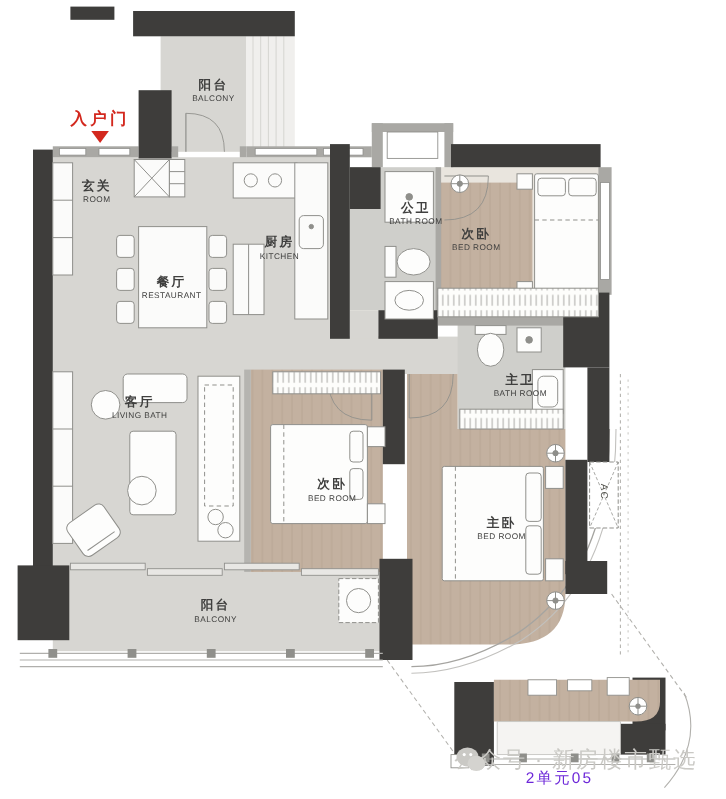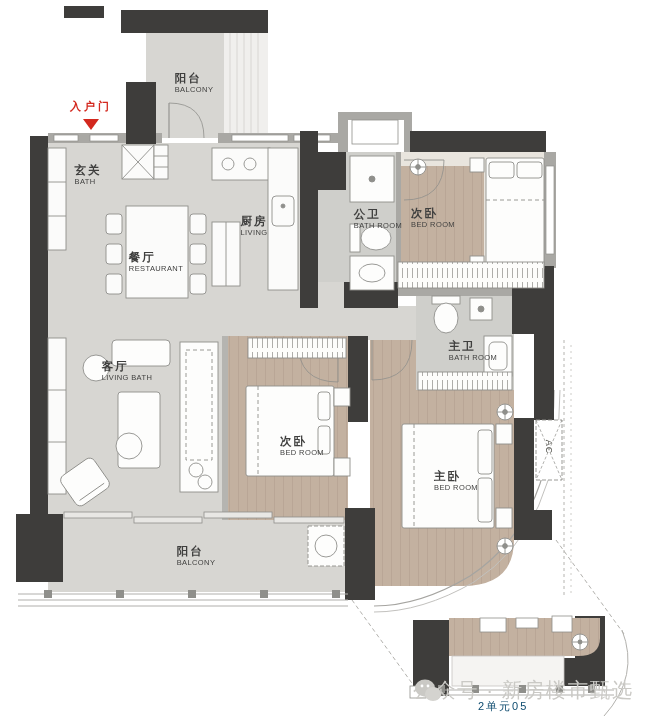--- a/index.html
+++ b/index.html
@@ -1,31 +1,31 @@
 <!DOCTYPE html>
 <html><head>
 <meta charset="utf-8">
 <style>
   html,body{margin:0;padding:0;background:#fff;}
   .canvas{position:relative;width:660px;height:726px;background:#ffffff;overflow:hidden;
           font-family:"Liberation Sans", sans-serif;}
   svg{position:absolute;left:0;top:0;}
-  .lbl{position:absolute;transform:translateX(-50%);color:#3f3f3e;white-space:nowrap;}
+  .lbl{position:absolute;transform:translateX(-50%);text-align:center;color:#3f3f3e;white-space:nowrap;}
   .lbl .zh{font-size:11.5px;letter-spacing:2px;font-weight:600;line-height:12px;}
   .lbl .en{font-size:7.5px;letter-spacing:.4px;font-weight:500;line-height:9px;margin-top:1px;}
   .entrance{position:absolute;left:91px;top:99px;transform:translateX(-50%);
-            color:#d3281e;font-size:11px;font-weight:700;letter-spacing:3px;white-space:nowrap;}
+            color:#d3281e;font-size:15px;font-weight:700;letter-spacing:3px;white-space:nowrap;}
   .entrance-arrow{position:absolute;left:91px;top:119px;transform:translateX(-50%);
             width:0;height:0;border-left:8px solid transparent;border-right:8px solid transparent;
             border-top:11px solid #d3281e;}
   .ac{position:absolute;left:540px;top:442px;width:18px;text-align:center;
       font-size:9px;color:#55554f;letter-spacing:1px;transform:rotate(90deg);}
   .watermark{position:absolute;left:413px;top:676px;display:flex;align-items:center;gap:6px;
              color:#cac9c5;font-size:20.5px;letter-spacing:1.5px;white-space:nowrap;}
-  .unit{position:absolute;left:478px;top:699px;color:#0c4a6e;font-size:11px;letter-spacing:2px;}
+  .unit{position:absolute;left:478px;top:699px;color:#6d28d9;font-size:14px;letter-spacing:2px;}
 </style>
 </head>
 <body>
 
 <div class="canvas">
 
 <svg width="660" height="726" viewBox="0 0 660 726">
   <defs>
     <pattern id="wood" width="9" height="9" patternUnits="userSpaceOnUse">
       <rect width="9" height="9" fill="#c3b1a0"></rect>
@@ -261,31 +261,31 @@
 
   <div class="entrance">入户门</div>
   <div class="entrance-arrow"></div>
 
   <div class="lbl" style="left:194px;top:72px">
     <div class="zh">阳台</div>
       <div class="en">BALCONY</div>
   </div>
   <div class="lbl" style="left:88px;top:164px">
     <div class="zh">玄关</div>
-      <div class="en">BATH</div>
+      <div class="en">ROOM</div>
   </div>
   <div class="lbl" style="left:156px;top:251px">
     <div class="zh">餐厅</div>
       <div class="en">RESTAURANT</div>
   </div>
   <div class="lbl" style="left:254px;top:215px">
     <div class="zh">厨房</div>
-      <div class="en">LIVING</div>
-  </div>
-  <div class="lbl" style="left:378px;top:208px">
+      <div class="en">KITCHEN</div>
+  </div>
+  <div class="lbl" style="left:378px;top:184px">
     <div class="zh">公卫</div>
       <div class="en">BATH ROOM</div>
   </div>
   <div class="lbl" style="left:433px;top:207px">
     <div class="zh">次卧</div>
       <div class="en">BED ROOM</div>
   </div>
   <div class="lbl" style="left:473px;top:340px">
     <div class="zh">主卫</div>
       <div class="en">BATH ROOM</div>

